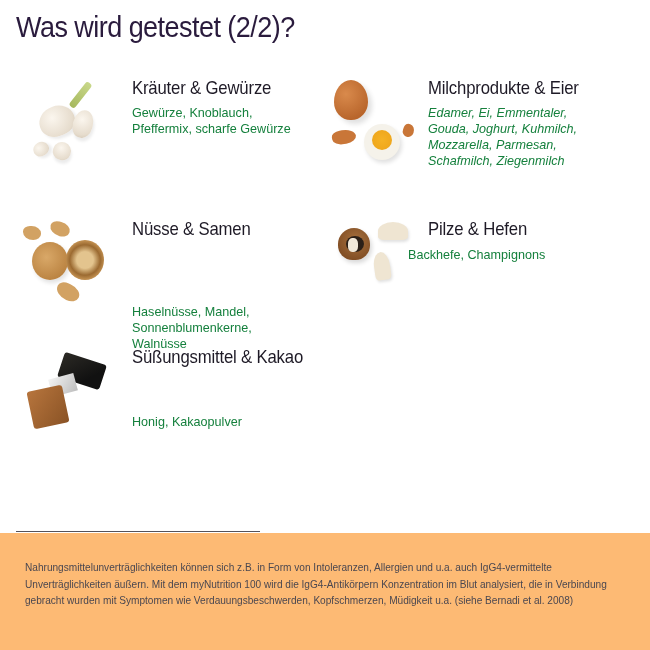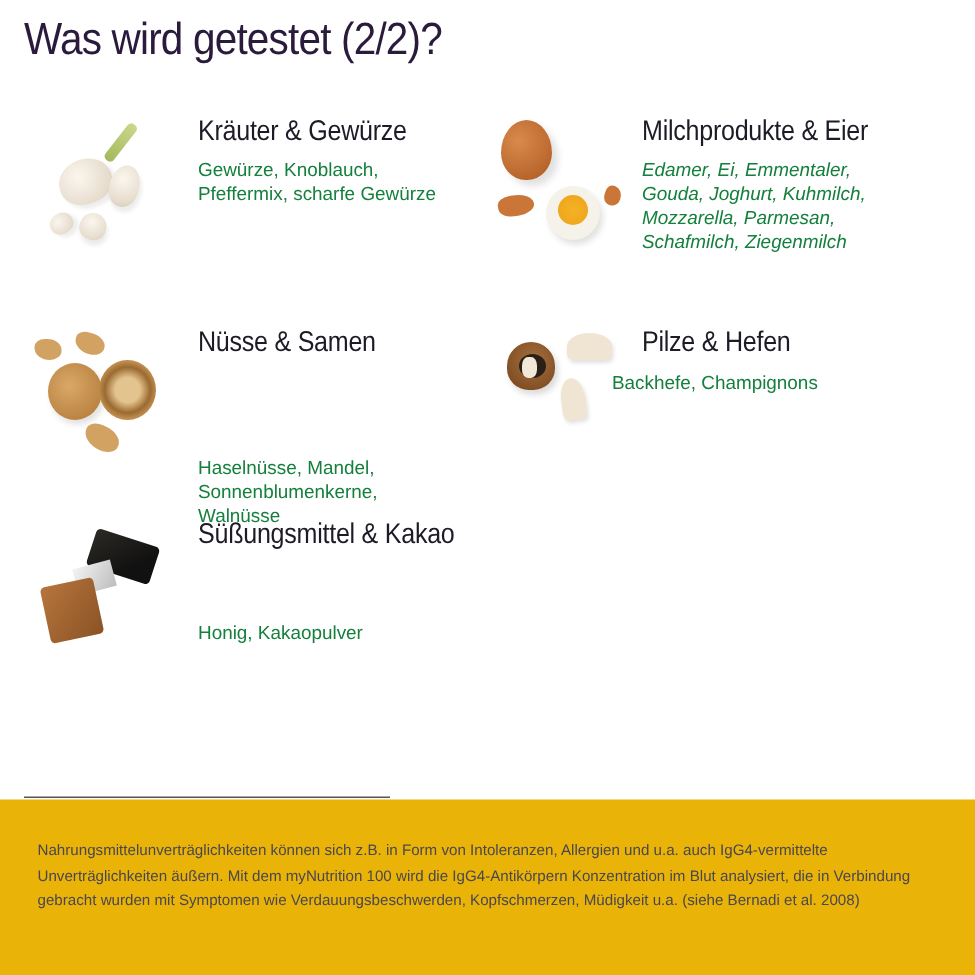--- a/index.html
+++ b/index.html
@@ -51,21 +51,21 @@
     .mush-stem { background: #f1e8d8; border-radius: 40%; }
     .mush-slice { background: #efe5d2; border-radius: 50% 50% 20% 20%; box-shadow: 1px 2px 3px rgba(0,0,0,0.12); }
 
     
     .choc-wrap { background: linear-gradient(135deg, #2c2a25, #111 70%); transform: rotate(18deg); border-radius: 3px; }
     .choc-foil { background: linear-gradient(135deg, #f4f4f4, #bdbdbd); transform: rotate(-15deg); }
     .choc-bar { background: linear-gradient(135deg, #b7753d, #8a5325); transform: rotate(-12deg); border-radius: 3px; }
 
     
     .divider { position: absolute; left: 16px; top: 531px; width: 244px; height: 1px; background: #555259; z-index: 2; }
-    .footnote-panel { position: absolute; left: 0; top: 533px; width: 650px; height: 117px; background: #eab308; }
+    .footnote-panel { position: absolute; left: 0; top: 533px; width: 650px; height: 117px; background: #fdba74; }
     .footnote-text {
       position: absolute; left: 25px; top: 27px; width: 605px;
       font-size: 10.1px; line-height: 16.5px; color: #4a4750;
     }
   </style>
 </head>
 <body>
 
 <h1 class="page-title">Was wird getestet (2/2)?</h1>
 

